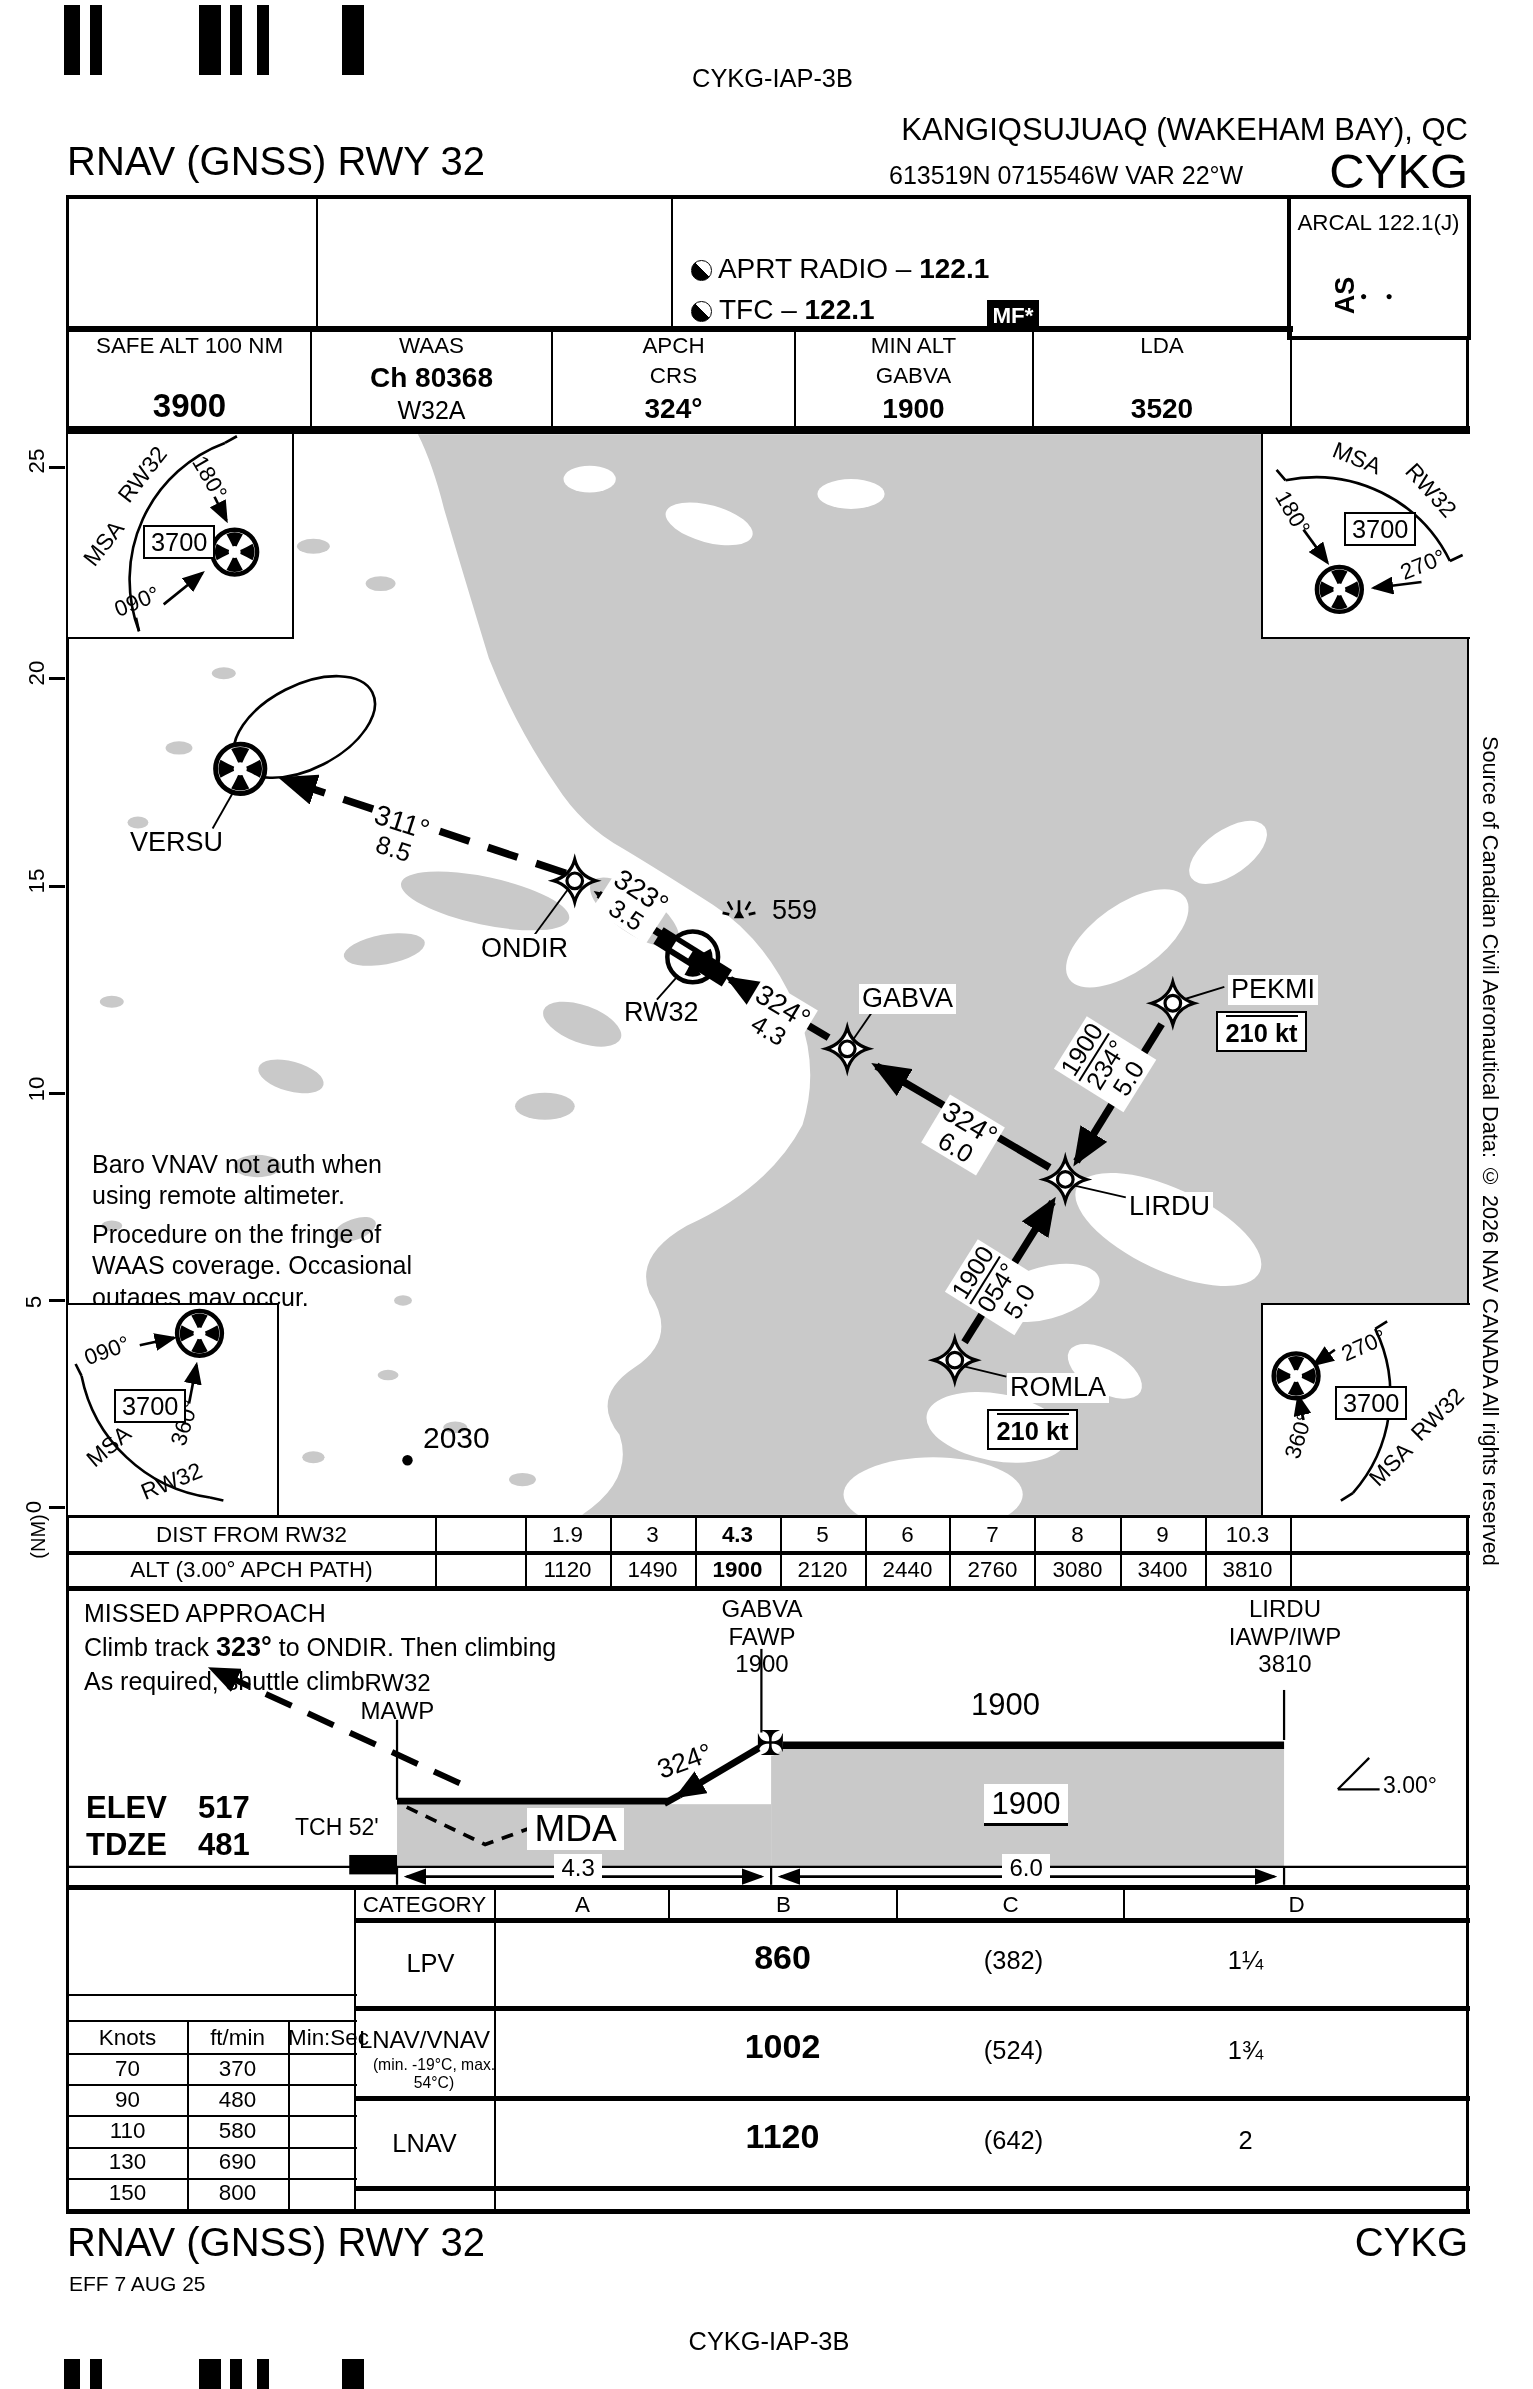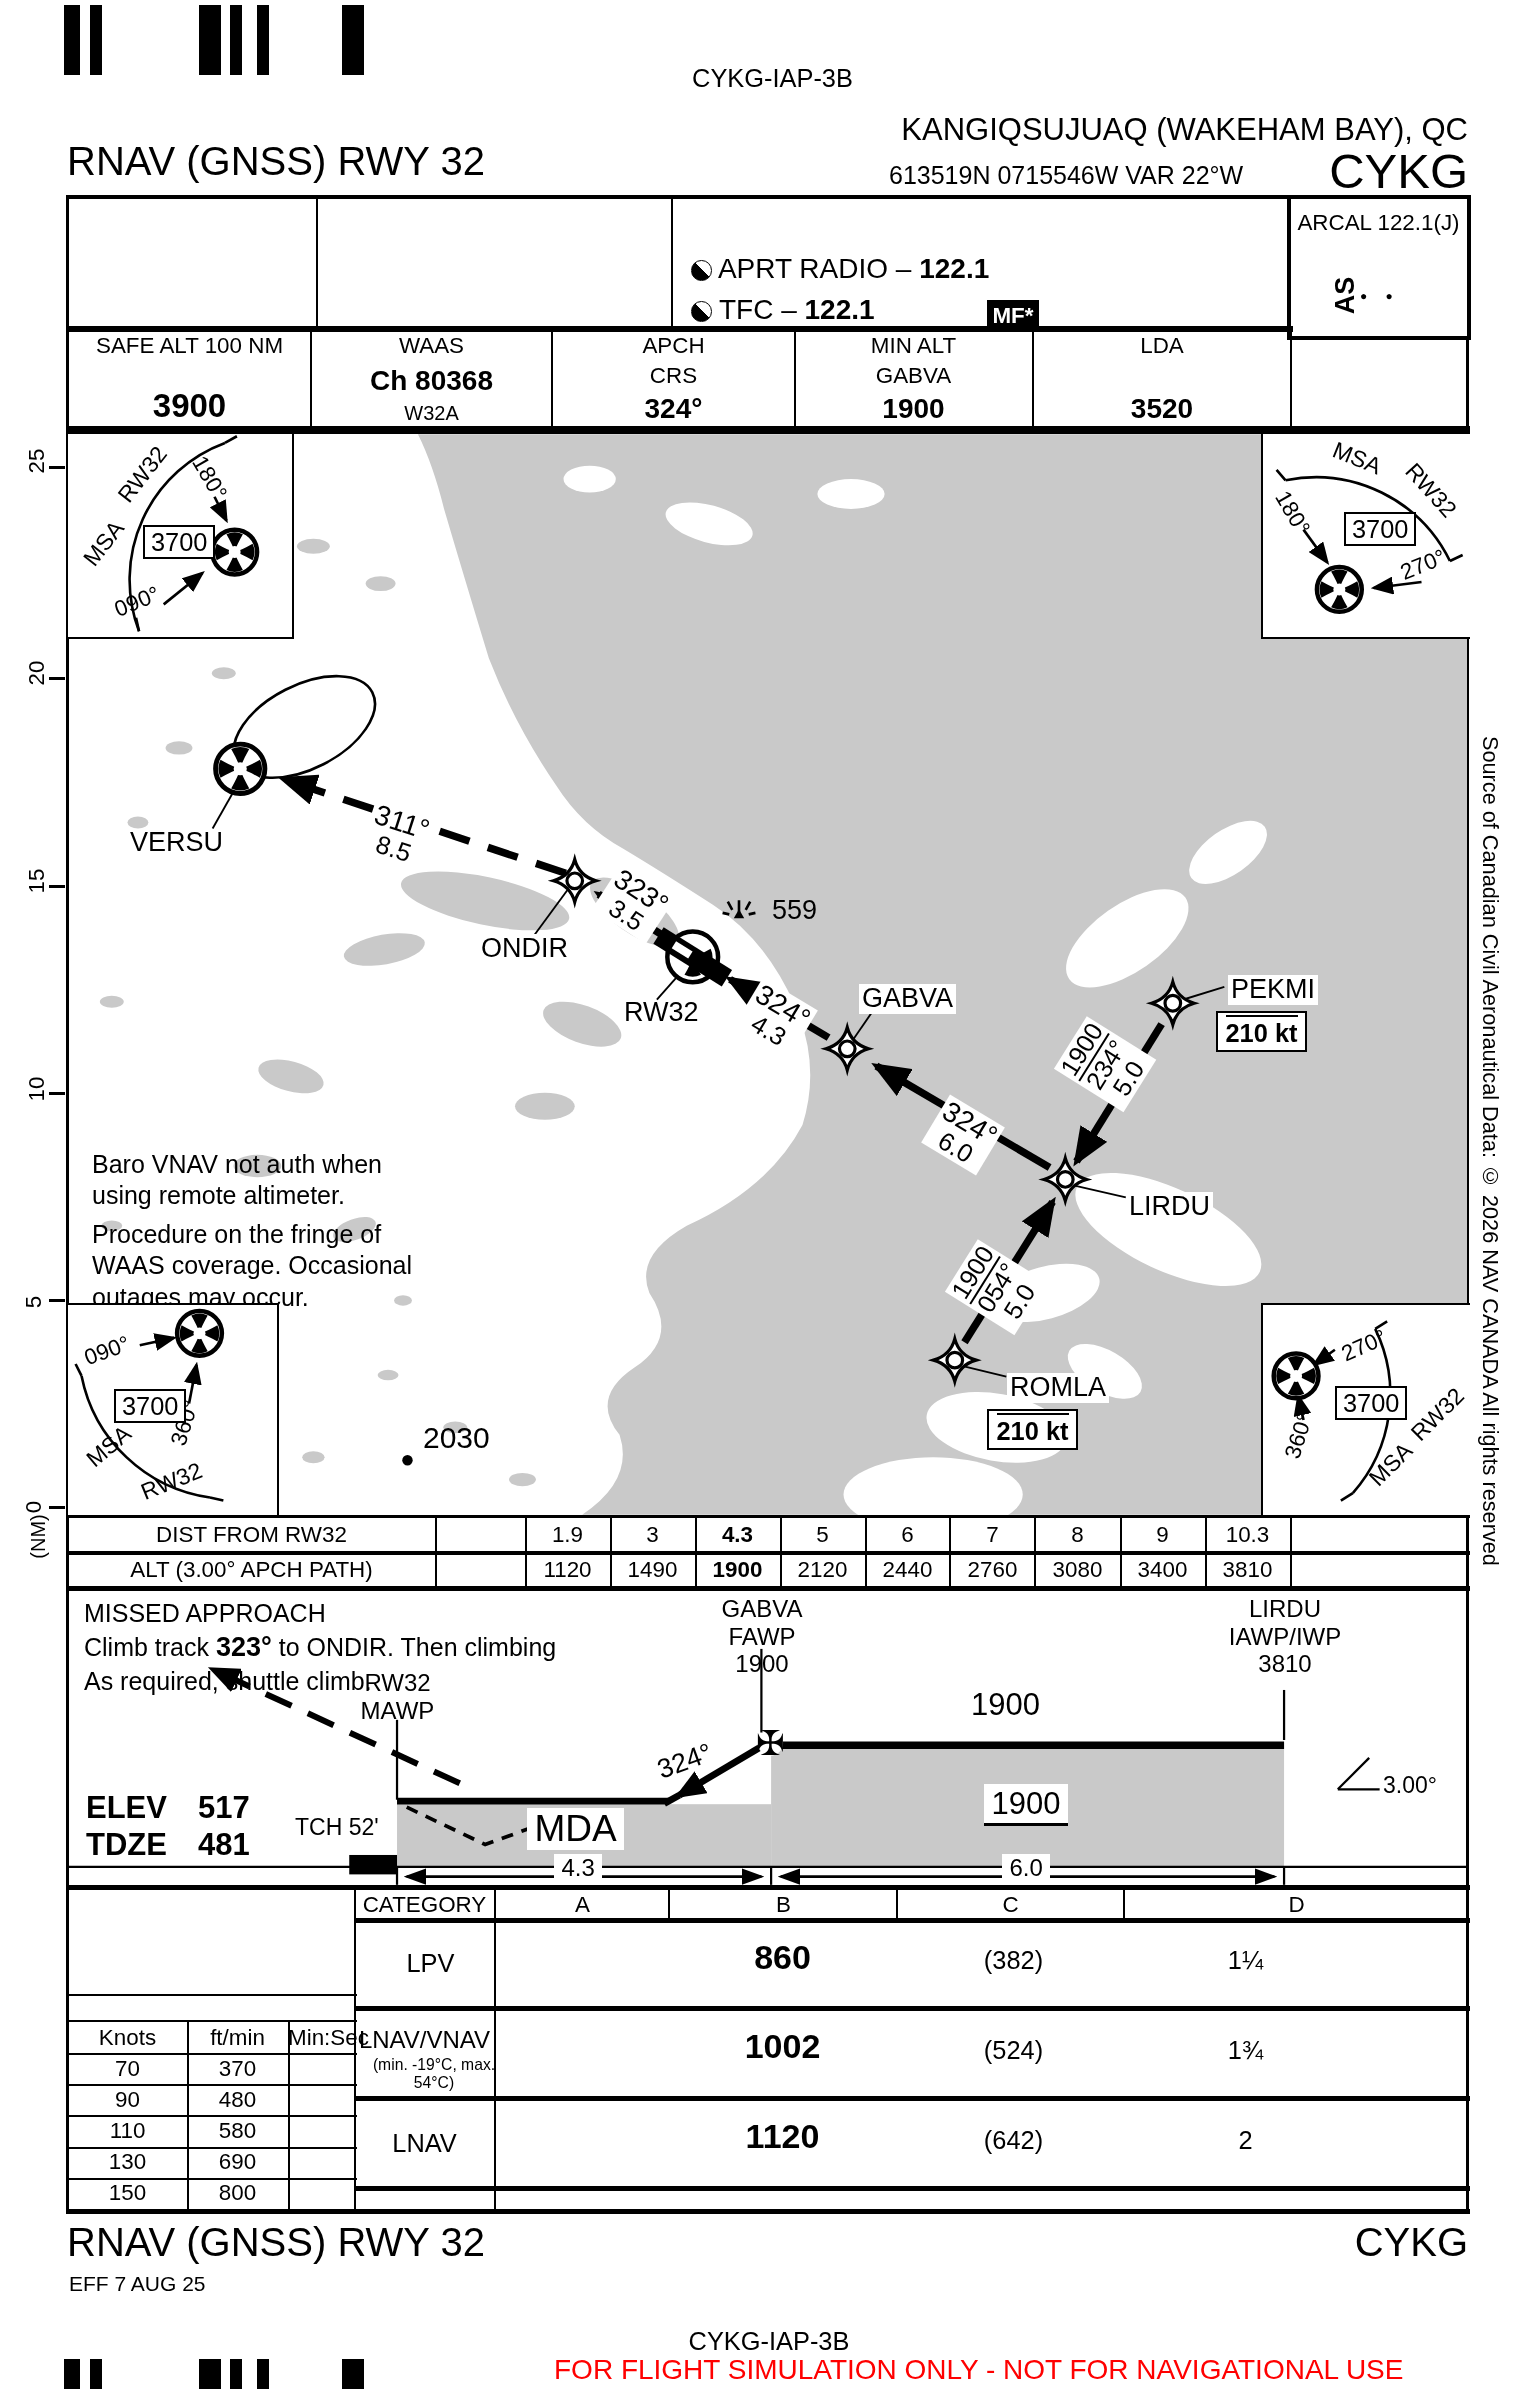--- a/index.html
+++ b/index.html
@@ -113,21 +113,21 @@
   <div class="bar" style="left:794px;top:332px;width:2.2px;height:94px"></div>
   <div class="bar" style="left:1032px;top:332px;width:2.2px;height:94px"></div>
   <div class="bar" style="left:1290px;top:332px;width:2.2px;height:94px"></div>
   <div class="abs cell" style="left:69px;top:332px;width:241px;height:94px;">
     <div style="font-size:22.4px">SAFE ALT 100 NM</div>
     <div class="b" style="font-size:33px">3900</div>
   </div>
   <div class="abs cell" style="left:312px;top:332px;width:239px;height:94px;">
     <div style="font-size:22.4px">WAAS</div>
     <div class="b" style="font-size:28px">Ch 80368</div>
-    <div style="font-size:20px">W32A</div>
+    <div style="font-size:25px">W32A</div>
   </div>
   <div class="abs cell" style="left:553px;top:332px;width:241px;height:94px;">
     <div style="font-size:22.4px">APCH</div>
     <div style="font-size:22.4px">CRS</div>
     <div class="b" style="font-size:28px">324°</div>
   </div>
   <div class="abs cell" style="left:796px;top:332px;width:235px;height:94px;">
     <div style="font-size:22.4px">MIN ALT</div>
     <div style="font-size:22.4px">GABVA</div>
     <div class="b" style="font-size:28px">1900</div>
@@ -509,18 +509,17 @@
   <div class="abs c b" style="left:719px;top:2117px;width:127px;font-size:34px;">1120</div>
   <div class="abs c" style="left:961px;top:2126px;width:105px;font-size:25.4px;">(642)</div>
   <div class="abs c" style="left:1214px;top:2126px;width:63px;font-size:25.4px;">2</div>
 
   <div class="bar" style="left:66px;top:2209px;width:1404px;height:5.2px"></div>
 
   <div class="abs" style="left:67px;top:2220px;font-size:40px;">RNAV (GNSS) RWY 32</div>
   <div class="abs" style="left:1270px;top:2220px;width:198px;text-align:right;font-size:40px;">CYKG</div>
   <div class="abs" style="left:69px;top:2272px;font-size:21px;">EFF 7 AUG 25</div>
   <div class="abs c" style="left:657px;top:2327px;width:224px;font-size:25.4px;">CYKG-IAP-3B</div>
-  <div class="abs" style="left:554px;top:2354px;font-size:28px;color:#ff0000;white-space:nowrap;">FOR FLIGHT SIMULATION ONLY - NOT FOR NAVIGATIONAL USE</div>
 
   <div class="abs" style="left:1477px;top:736px;height:956px;font-size:21.7px;writing-mode:vertical-rl;">Source of Canadian Civil Aeronautical Data: © 2026 NAV CANADA All rights reserved</div>
 
 </div>
 
 
 </body></html>

